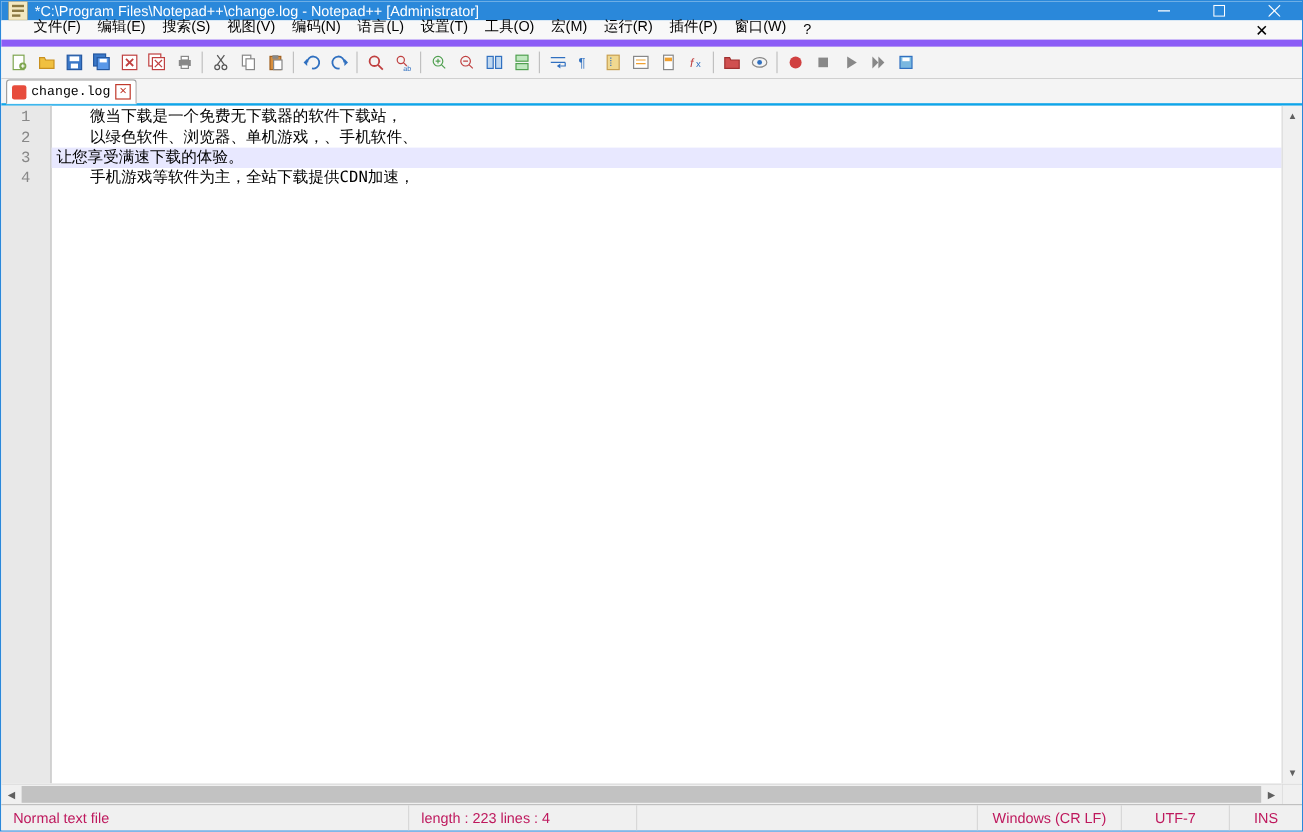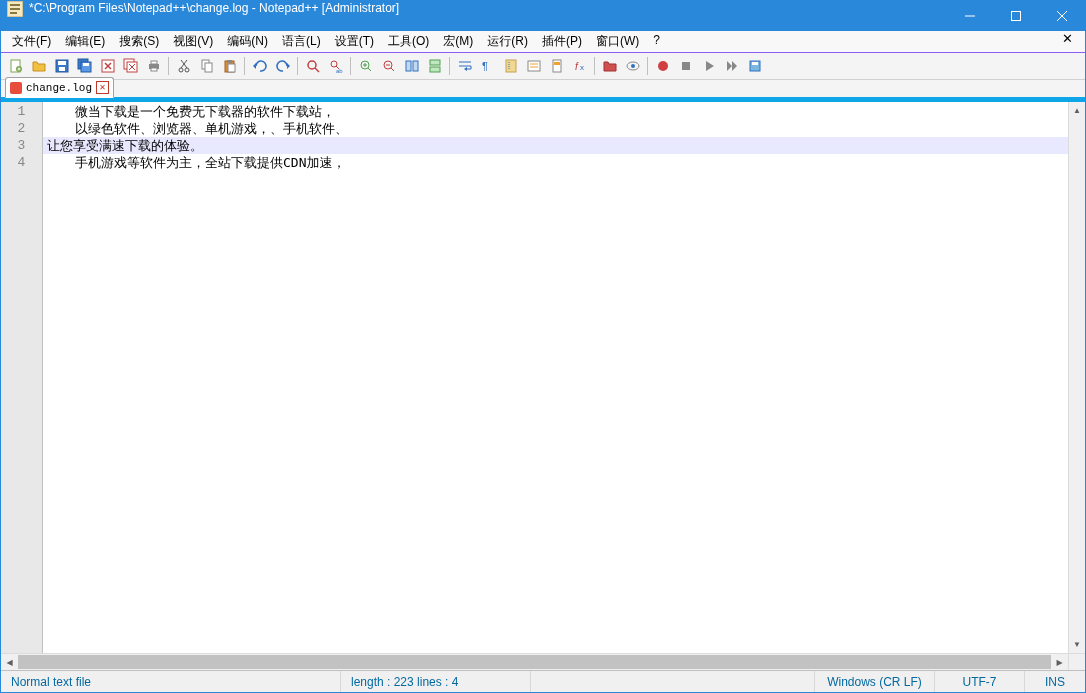--- a/index.html
+++ b/index.html
@@ -10,45 +10,45 @@
     height: 693px;
     display: flex;
     flex-direction: column;
     border: 1px solid #2a88da;
     background: #fff;
     overflow: hidden;
   }
   .titlebar {
     background: #2a88da;
     color: #fff;
-    height: 30px;
-    display: flex;
-    align-items: flex-start;
+    height: 16px;
+    display: flex;
+    align-items: center;
     padding-left: 6px;
     font-size: 12px;
   }
   .titlebar-icon { width: 16px; height: 16px; margin-right: 6px; }
   .titlebar-title { flex: 1; white-space: nowrap; overflow: hidden; }
   .win-controls { display: flex; }
   .win-btn {
     width: 46px;
     height: 30px;
     display: flex;
     align-items: center;
     justify-content: center;
     color: #fff;
     cursor: pointer;
   }
   .menubar {
     background: #f8f8f8;
-    border-bottom: 1px solid #8b5cf6;
+    border-bottom: 6px solid #8b5cf6;
     height: 22px;
     display: flex;
-    align-items: flex-start;
-    padding: 0 4px;
+    align-items: flex-end;
+    padding: 0 20px;
     font-size: 12px;
   }
   .menu-item {
     padding: 2px 7px;
     cursor: pointer;
   }
   .menubar-close {
     margin-left: auto;
     padding: 0 8px;
     font-size: 13px;
@@ -78,21 +78,21 @@
     height: 18px;
     background: #c0c0c0;
     margin: 0 2px;
   }
   .tabbar {
     background: #f4f4f4;
     height: 22px;
     display: flex;
     align-items: flex-end;
     padding-left: 4px;
-    border-bottom: 5px solid #0ea5e9;
+    border-bottom: 2px solid #0ea5e9;
   }
   .tab {
     display: flex;
     align-items: center;
     background: #fff;
     border: 1px solid #a0a0a0;
     border-bottom: 1px solid #fff;
     border-top-left-radius: 3px;
     border-top-right-radius: 3px;
     height: 21px;
@@ -199,21 +199,21 @@
     position:absolute;top:1px;bottom:1px;left:17px;right:17px;background:#c2c2c2;
   }
   .scroll-corner{width:17px;height:17px;background:#f0f0f0;border-top:1px solid #dcdcdc;border-left:1px solid #dcdcdc;}
   .statusbar {
     height: 22px;
     background: #f0f0f0;
     border-top: 1px solid #c0c0c0;
     display: flex;
     align-items: center;
     font-size: 12px;
-    color: #0369a1;
+    color: #be185d;
   }
   .status-cell {
     padding: 0 10px;
     height: 100%;
     display: flex;
     align-items: center;
     border-right: 1px solid #d8d8d8;
   }
   .status-cell:first-child{flex:0 0 340px}
   .status-cell.lng{flex:0 0 190px}

